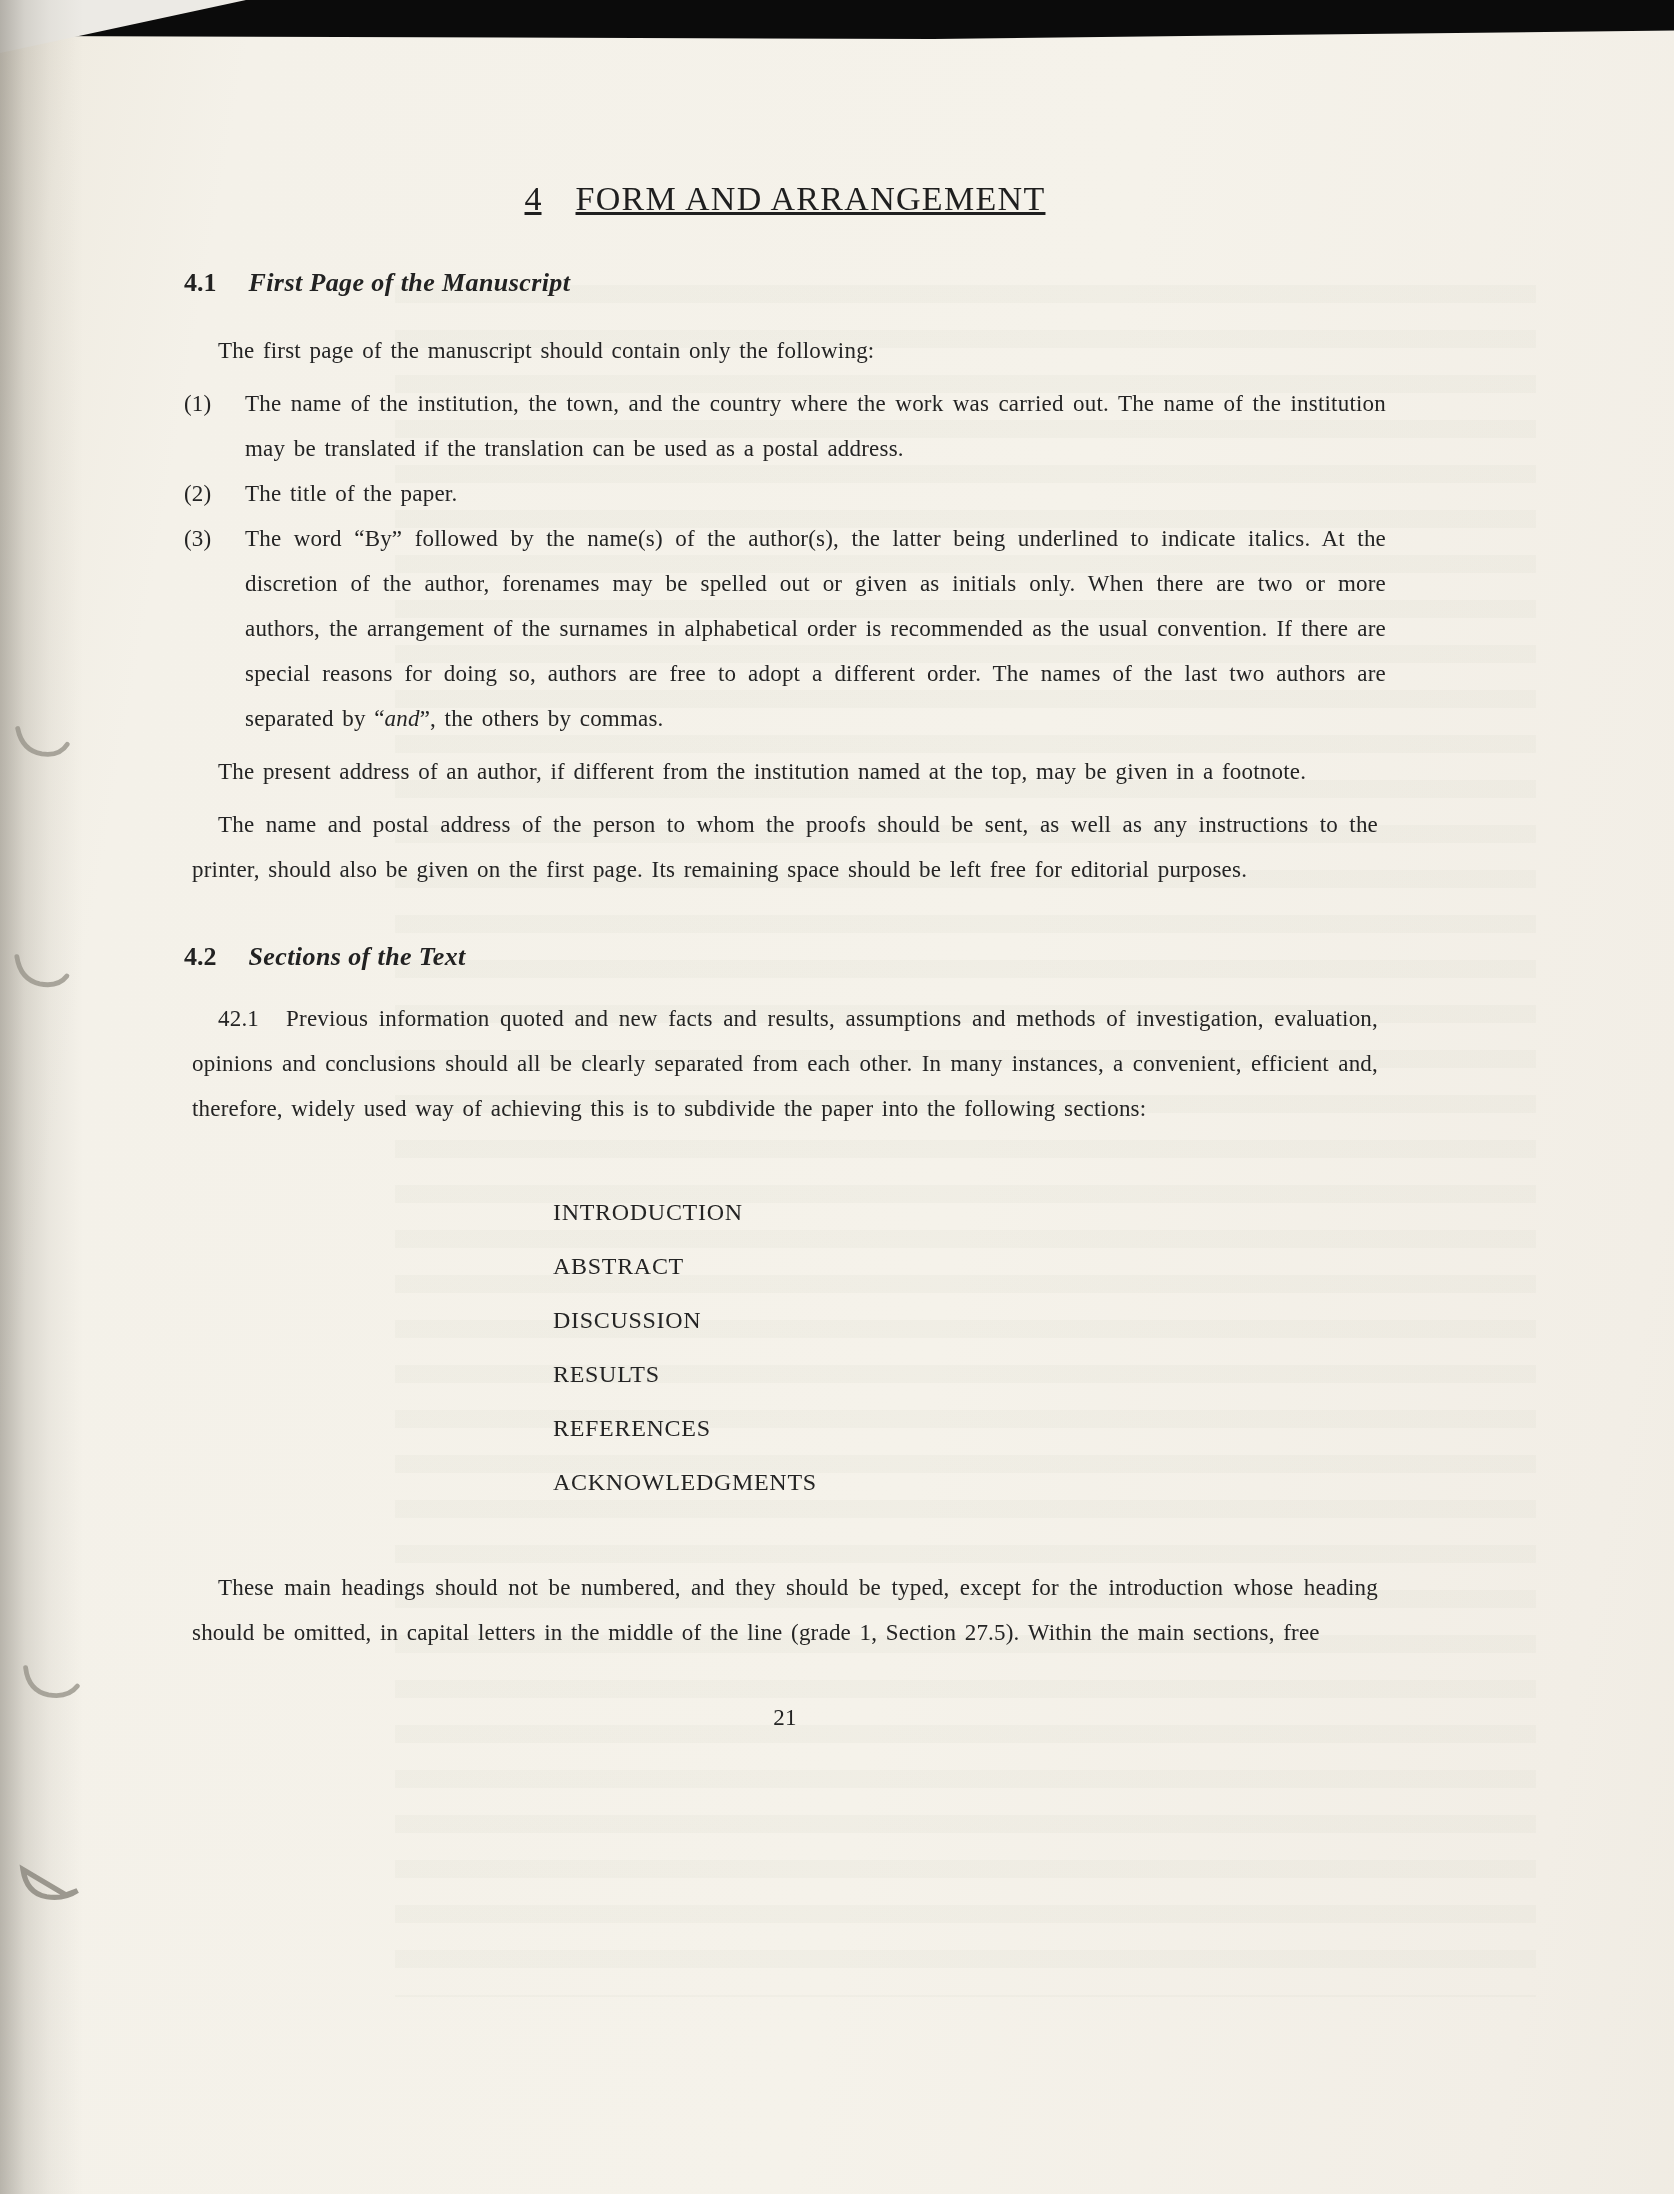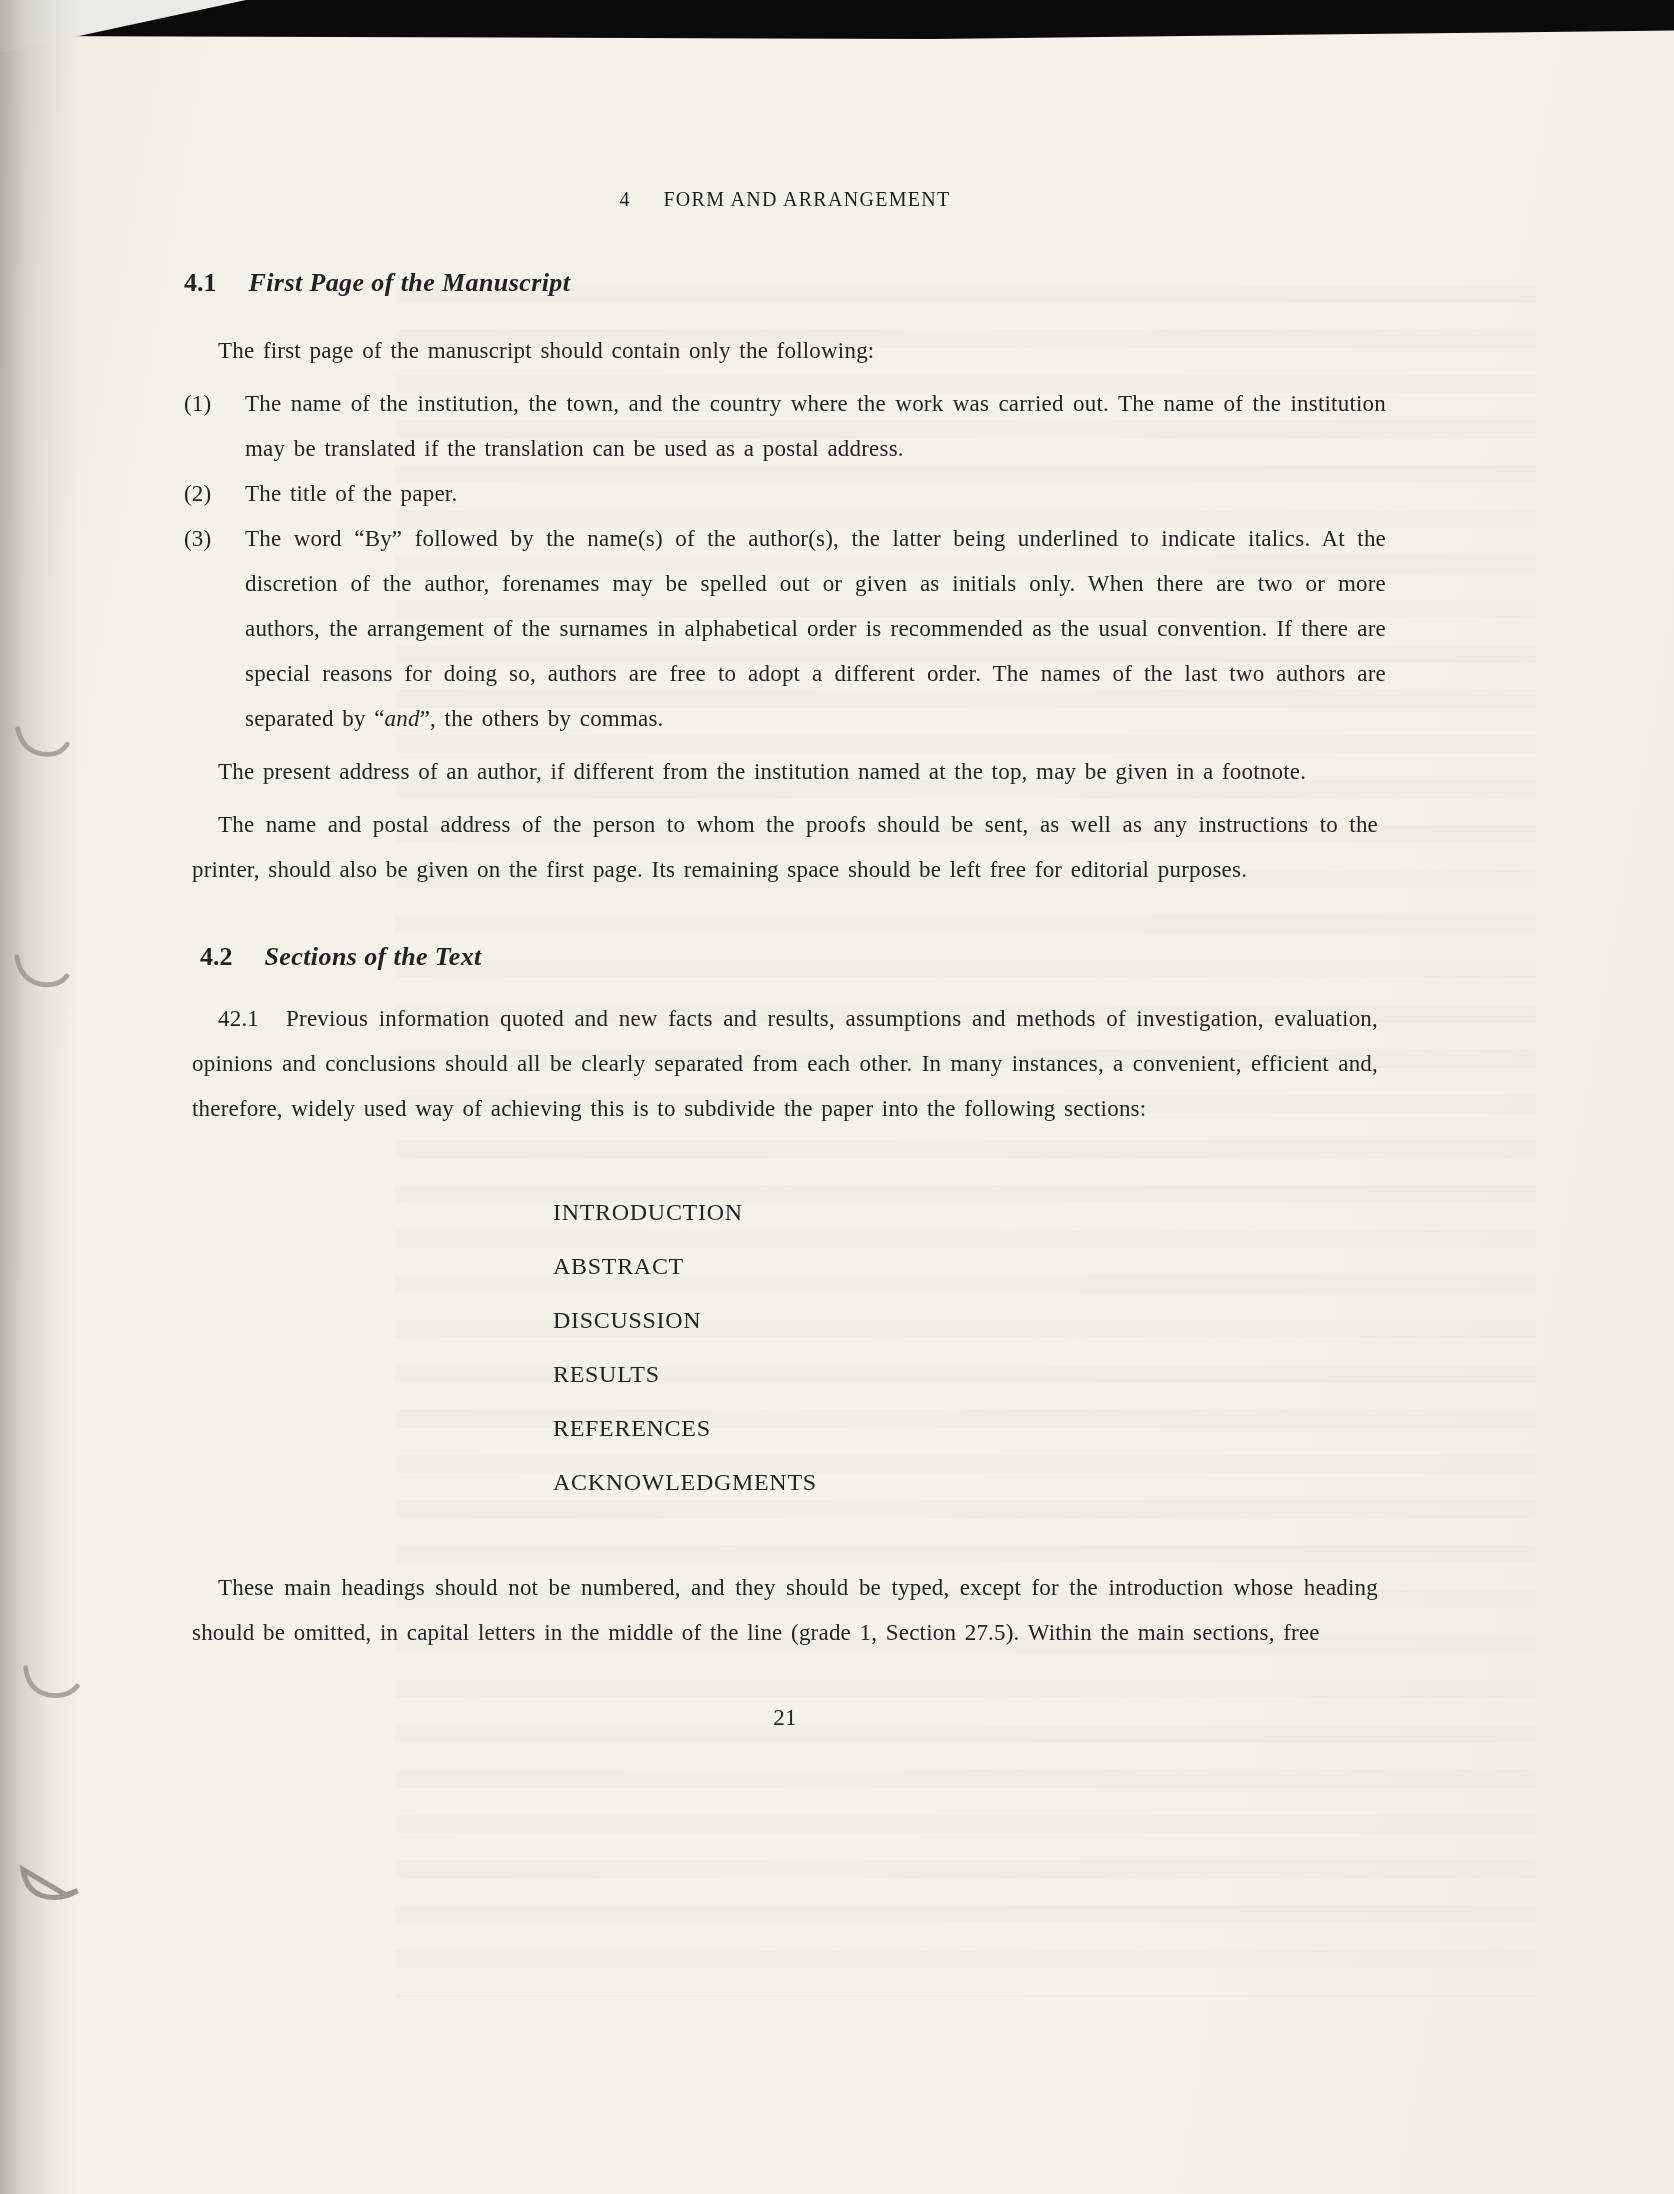--- a/index.html
+++ b/index.html
@@ -58,25 +58,26 @@
   
   .content {
     position: absolute;
     left: 184px;
     top: 0;
     width: 1202px;
   }
   .doc-title {
     margin: 183px 0 17px 0;
     text-align: center;
-    font-size: 20px;
+    font-size: 34px;
     font-weight: 400;
     letter-spacing: 1.3px;
     line-height: 32px;
     color: #1f1f1f;
+    text-decoration: underline;
   }
   .doc-title .num { margin-right: 34px; letter-spacing: 0; }
   .sec-head {
     margin: 52px 0 0 0;
     font-size: 26px;
     font-weight: 700;
     line-height: 32px;
     color: #222222;
   }
   .sec-head .num { font-style: normal; margin-right: 32px; }
@@ -95,21 +96,21 @@
   .list-item {
     position: relative;
     padding-left: 61px;
   }
   .list-item .marker {
     position: absolute;
     left: 0; top: 0;
   }
   .p421 { margin-top: 23px; text-indent: 26px; }
   .p421 .num { margin-right: 27px; }
-  .sec42 { margin-top: 49px; margin-left: 16px; }
+  .sec42 { margin-top: 49px; }
   .headings-list {
     margin-top: 54px;
     padding-left: 369px;
     font-size: 24px;
     line-height: 54px;
     letter-spacing: 0.7px;
     text-align: left;
   }
   .closing { margin-top: 56px; text-indent: 26px; }
   .page-number {

